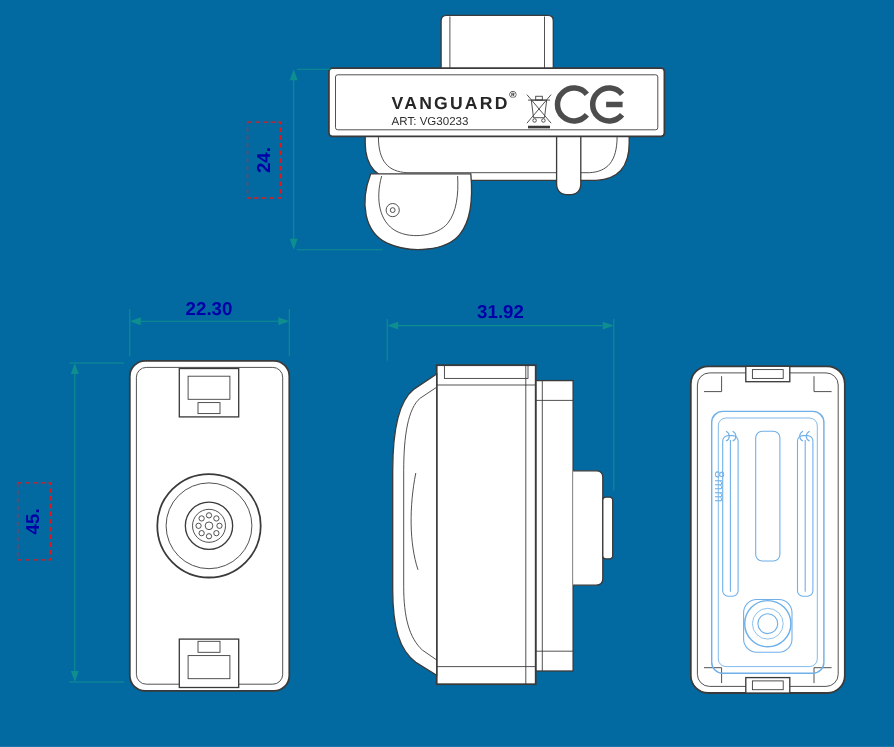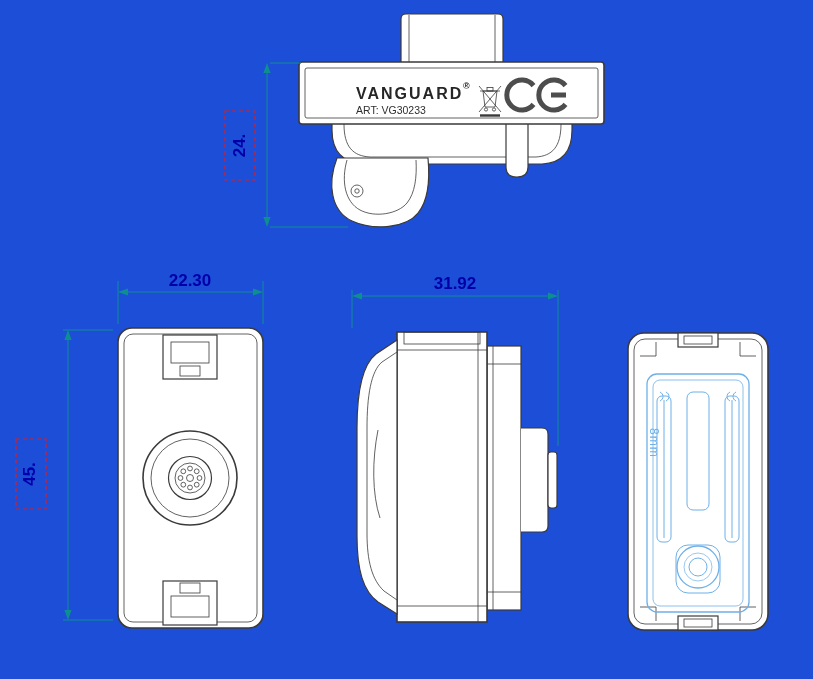--- a/index.html
+++ b/index.html
@@ -1,17 +1,17 @@
 <!DOCTYPE html>
 <html style="--line: #3a3a3a; --dimension-line: #0e8f8f; --dimension-text: #0000a8; --highlight-box: #e01b1b; --internal-detail: #6fb0e8;"><head>
 <meta charset="utf-8">
 <style>
   html,body{margin:0;padding:0;background:#fff;}
   body{width:813px;height:679px;font-family:"Liberation Sans",sans-serif;}
-  .canvas{position:relative;width:813px;height:679px;background:#1d4ed8;overflow:hidden;}
+  .canvas{position:relative;width:813px;height:679px;background:#0369a1;overflow:hidden;}
   svg{display:block;}
   .ln{stroke:var(--line,#3a3a3a);fill:none;}
   .lnf{stroke:var(--line,#3a3a3a);fill:#ffffff;}
   .thin{stroke-width:.8;}
   .med{stroke-width:1.2;}
   .thick{stroke-width:1.6;}
   .blue{stroke:var(--internal-detail,#6fb0e8);fill:none;stroke-width:1;}
   .dim{stroke:var(--dimension-line,#0e8f8f);fill:none;stroke-width:1;}
   .arrow{fill:var(--dimension-line,#0e8f8f);stroke:none;}
   .dimtext{fill:var(--dimension-text,#0000a8);font-weight:bold;font-size:17px;}

